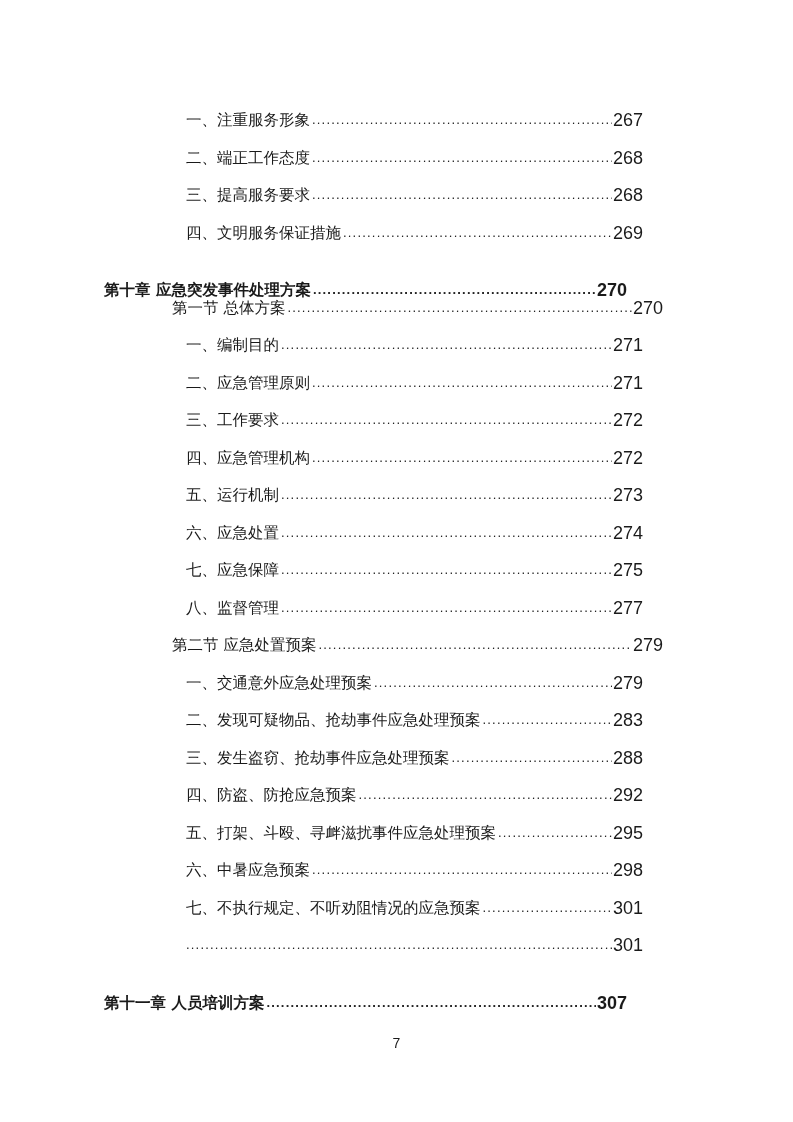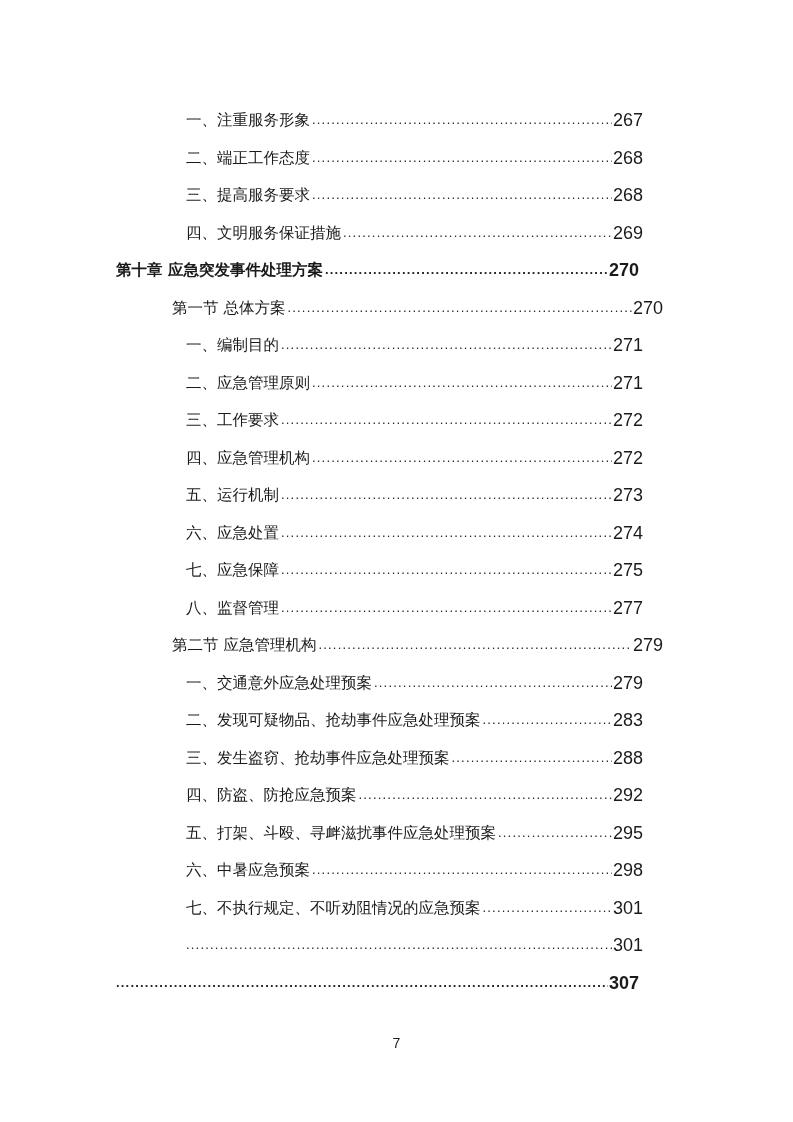--- a/index.html
+++ b/index.html
@@ -6,21 +6,21 @@
   body { width: 793px; height: 1122px; position: relative; overflow: hidden;
          font-family: "DejaVu Serif", "Liberation Serif", serif; color: #1a1a1a; }
   .toc { position: absolute; left: 0; top: 108px; width: 793px; }
   .row { position: absolute; height: 24px; display: flex; align-items: center;
          font-size: 15.5px; line-height: 24px; white-space: nowrap; }
   .row .label { flex: 0 0 auto; padding-right: 2px; }
   .row .dots { flex: 1 1 auto; overflow: hidden; color: #222; letter-spacing: 1.2px;
                font-family: "Liberation Sans", sans-serif; font-size: 13px; }
   .row .dots::before { content: "........................................................................................................................................................................................................"; }
   .row .page { flex: 0 0 auto; font-family: "Liberation Sans", sans-serif; font-size: 18px; padding-left: 1px; }
-  .lvl1 { left: 116px; width: 523px; font-weight: bold; font-family: "DejaVu Sans", "Liberation Sans", sans-serif; }
+  .lvl1 { left: 104px; width: 523px; font-weight: bold; font-family: "DejaVu Sans", "Liberation Sans", sans-serif; margin-top: 20px; }
   .lvl1 .page { font-weight: bold; }
   .lvl1 .dots { font-weight: bold; }
   .lvl2 { left: 152px; width: 491px; margin-left: 20px; }
   .lvl3 { left: 186px; width: 457px; }
   .pagenum { position: absolute; top: 1035px; left: 0; width: 793px; text-align: center;
              font-family: "Liberation Sans", sans-serif; font-size: 14px; }
 </style>
 </head>
 <body>
 
@@ -89,21 +89,21 @@
       <span class="label">七、应急保障</span>
       <span class="dots"></span>
       <span class="page">275</span>
     </div>
   <div class="row lvl3" style="top:487.5px">
       <span class="label">八、监督管理</span>
       <span class="dots"></span>
       <span class="page">277</span>
     </div>
   <div class="row lvl2" style="top:525px">
-      <span class="label">第二节  应急管理机构</span>
+      <span class="label">第二节  应急处置预案</span>
       <span class="dots"></span>
       <span class="page">279</span>
     </div>
   <div class="row lvl3" style="top:562.5px">
       <span class="label">一、交通意外应急处理预案</span>
       <span class="dots"></span>
       <span class="page">279</span>
     </div>
   <div class="row lvl3" style="top:600px">
       <span class="label">二、发现可疑物品、抢劫事件应急处理预案</span>
@@ -133,18 +133,19 @@
   <div class="row lvl3" style="top:787.5px">
       <span class="label">七、不执行规定、不听劝阻情况的应急预案</span>
       <span class="dots"></span>
       <span class="page">301</span>
     </div>
   <div class="row lvl3" style="top:825px">
       <span class="dots"></span>
       <span class="page">301</span>
     </div>
   <div class="row lvl1" style="top:862.5px">
+      <span class="label">第十一章  人员培训方案</span>
       <span class="dots"></span>
       <span class="page">307</span>
     </div>
 </div>
 
 <div class="pagenum">7</div>
 
 </body></html>

